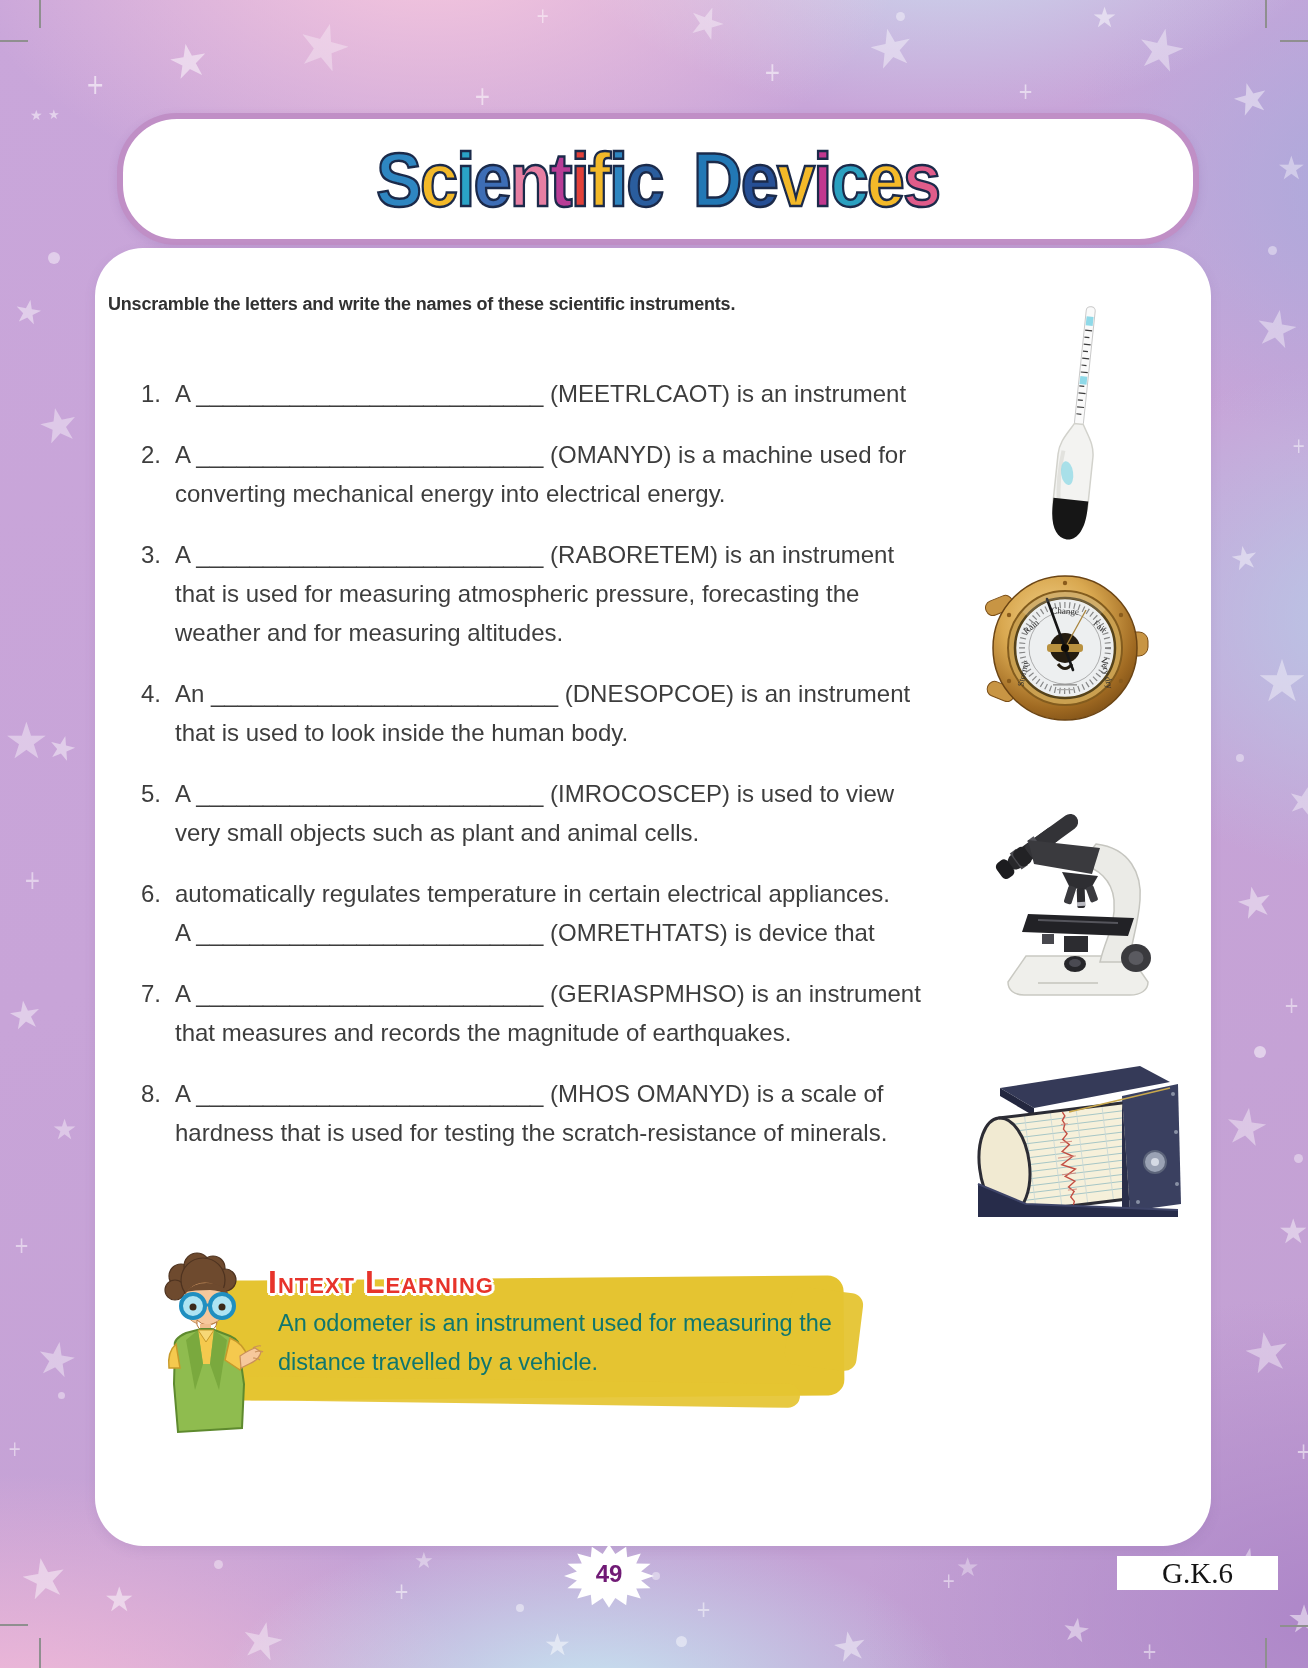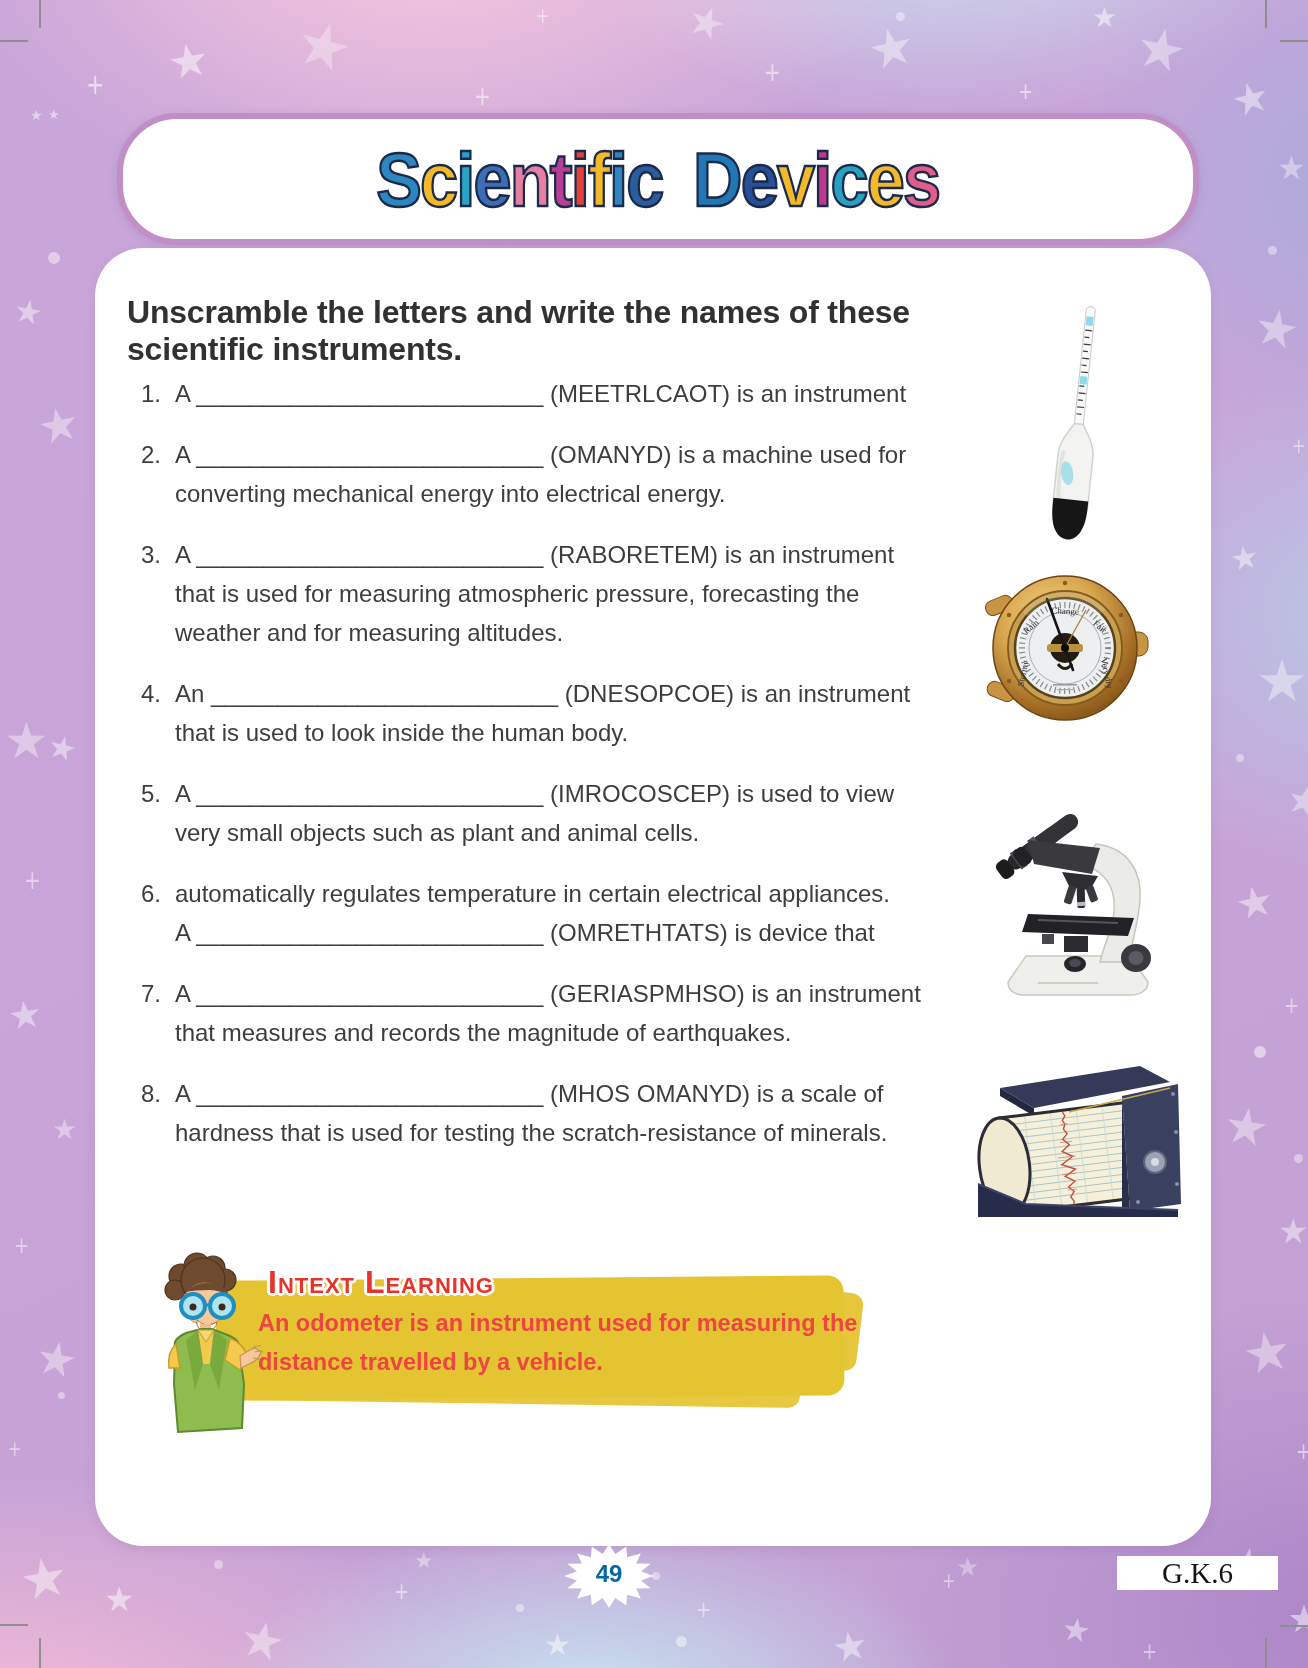--- a/index.html
+++ b/index.html
@@ -35,22 +35,22 @@
     -webkit-text-stroke:2.5px #1b2a4a;
   }
   .title-letters .t-space{width:34px;}
   
   .main-card{
     position:absolute;left:95px;top:248px;width:1116px;height:1298px;z-index:2;
     background:#fff;border-radius:48px;
     box-shadow:0 4px 12px rgba(110,70,140,.12);
   }
   .heading{
-    position:absolute;left:32px;top:46px;width:900px;
-    font-size:32px;font-weight:bold;color:#313131;letter-spacing:-.2px;
+    position:absolute;left:13px;top:46px;width:900px;
+    font-size:18px;font-weight:bold;color:#313131;letter-spacing:-.2px;
   }
   .questions{position:absolute;left:46px;top:126px;width:860px;color:#3d3d3d;}
   .question{display:flex;margin-bottom:22px;}
   .q-num{width:34px;flex:0 0 34px;font-size:24px;line-height:39px;}
   .q-body{flex:1;}
   .q-line{font-size:24px;line-height:39px;white-space:nowrap;}
   
   .instr{position:absolute;}
   .lactometer{left:947px;top:54px;width:72px;height:250px;}
   .barometer{left:890px;top:324px;width:165px;height:155px;}
@@ -60,30 +60,30 @@
   .hl{position:absolute;background:#e5c431;z-index:1;}
   .hl-main{left:121px;top:1030px;width:628px;height:120px;border-radius:16px;transform:rotate(-.5deg);}
   .hl-b{left:145px;top:1132px;width:560px;height:24px;border-radius:12px;transform:rotate(.8deg);opacity:.92;}
   .hl-r{left:693px;top:1042px;width:72px;height:78px;border-radius:12px;transform:rotate(7deg);opacity:.95;}
   .intext-title{
     position:absolute;left:173px;top:1016px;z-index:3;
     font-size:32px;font-weight:bold;font-variant:small-caps;color:#e7342b;letter-spacing:1px;
     text-shadow:-2px -2px 0 #fff,2px -2px 0 #fff,-2px 2px 0 #fff,2px 2px 0 #fff,
                 0 -3px 0 #fff,0 3px 0 #fff,-3px 0 0 #fff,3px 0 0 #fff;
   }
-  .intext-line{position:absolute;z-index:3;font-size:23.5px;font-weight:bold;color:#ef4444;white-space:nowrap;}
+  .intext-line{position:absolute;z-index:3;font-size:23.5px;font-weight:normal;color:#0f766e;white-space:nowrap;margin-left:20px;}
   .intext-line.l1{left:163px;top:1062px;}
   .intext-line.l2{left:163px;top:1101px;}
   .mascot{position:absolute;left:50px;top:1004px;width:120px;height:185px;z-index:4;}
   
   .page-star{position:absolute;left:563px;top:1542px;width:92px;height:68px;z-index:3;}
   .page-num{
     position:absolute;left:563px;top:1542px;width:92px;height:64px;z-index:4;
     display:flex;align-items:center;justify-content:center;
-    font-size:24px;font-weight:bold;color:#0369a1;
+    font-size:24px;font-weight:bold;color:#701a75;
   }
   .book-label{
     position:absolute;left:1117px;top:1556px;width:161px;height:34px;z-index:3;
     background:#fff;display:flex;align-items:center;justify-content:center;
     font-family:"Liberation Serif",serif;font-size:29px;color:#141414;
   }
   svg text{font-family:"Liberation Serif",serif;}
 </style>
 </head>
 <body>

